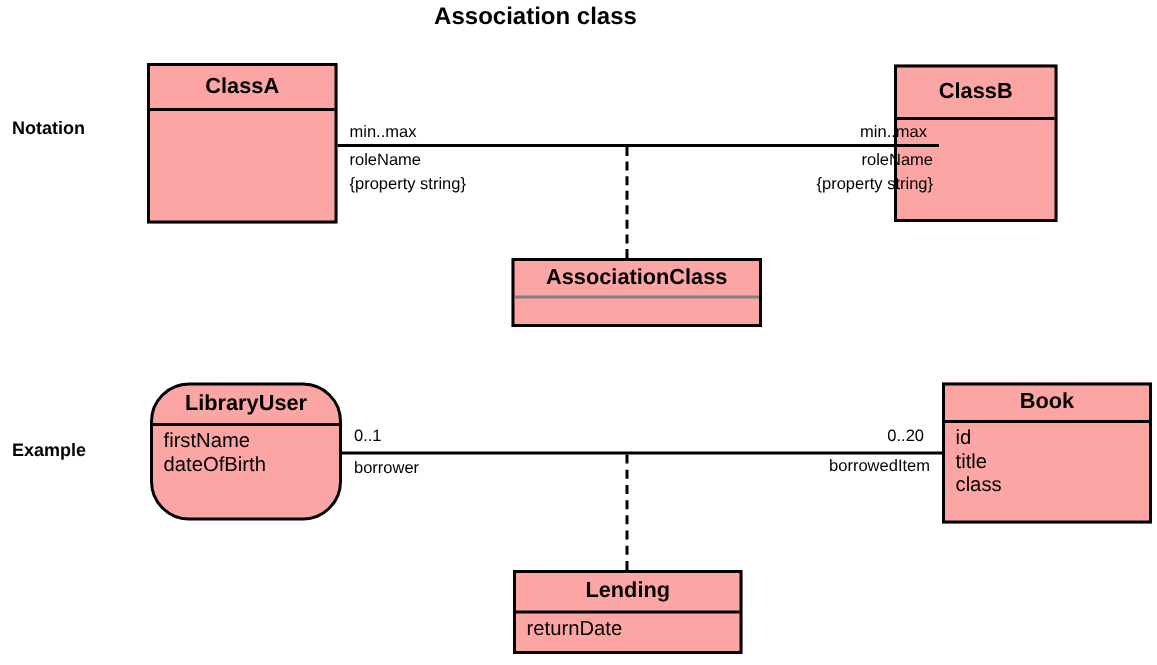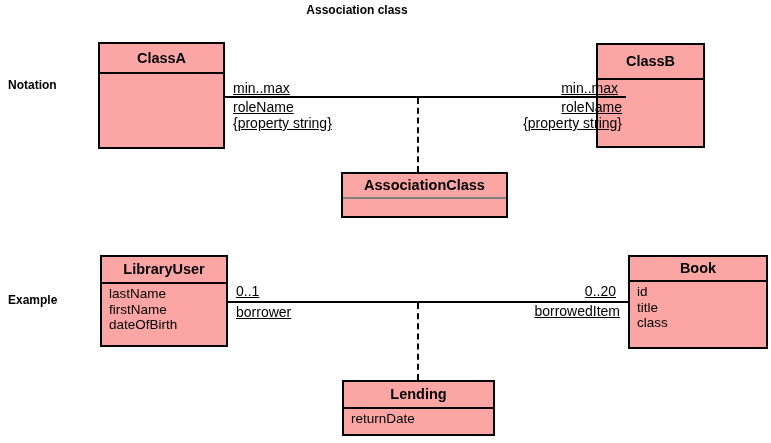--- a/index.html
+++ b/index.html
@@ -15,21 +15,21 @@
     height: 443px;
     background: #ffffff;
     overflow: hidden;
   }
   .main-title {
     position: absolute;
     top: 3px;
     left: 0;
     width: 714px;
     text-align: center;
-    font-size: 12px;
+    font-size: 16px;
     font-weight: bold;
     white-space: nowrap;
   }
   .section-label {
     position: absolute;
     left: 8px;
     font-size: 12px;
     font-weight: bold;
     white-space: nowrap;
   }
@@ -61,24 +61,23 @@
     height: 2px;
     background: #000000;
   }
   .vdash {
     position: absolute;
     width: 0;
     border-left: 2px dashed #000000;
   }
   .lbl {
     position: absolute;
-    font-size: 14px;
+    font-size: 11px;
     line-height: 16px;
     white-space: nowrap;
-    text-decoration: underline;
   }
   .lbl-r { text-align: right; }
 </style>
 </head>
 <body>
 
 <div class="canvas">
 
   <div class="main-title">Association class</div>
 
@@ -109,24 +108,23 @@
     <div>{property string}</div>
   </div>
 
   <div class="vdash" style="left:417px; top:98px; height:74px;"></div>
 
   <div class="uml-box" style="left:341px; top:172px; width:167px; height:46px;">
     <div class="uml-title gray-divider" style="height:23px; line-height:23px;">AssociationClass</div>
     <div class="attrs"></div>
   </div>
 
-  <div class="uml-box" style="left:100px; top:255px; width:128px; height:92px;">
+  <div class="uml-box" style="left:100px; top:255px; width:128px; height:92px;border-radius:26px;">
     <div class="uml-title" style="height:25px; line-height:25px;">LibraryUser</div>
     <div class="attrs">
-      <div>lastName</div>
       <div>firstName</div>
       <div>dateOfBirth</div>
     </div>
   </div>
 
   <div class="uml-box" style="left:628px; top:255px; width:140px; height:94px;">
     <div class="uml-title" style="height:23px; line-height:23px;">Book</div>
     <div class="attrs">
       <div>id</div>
       <div>title</div>

